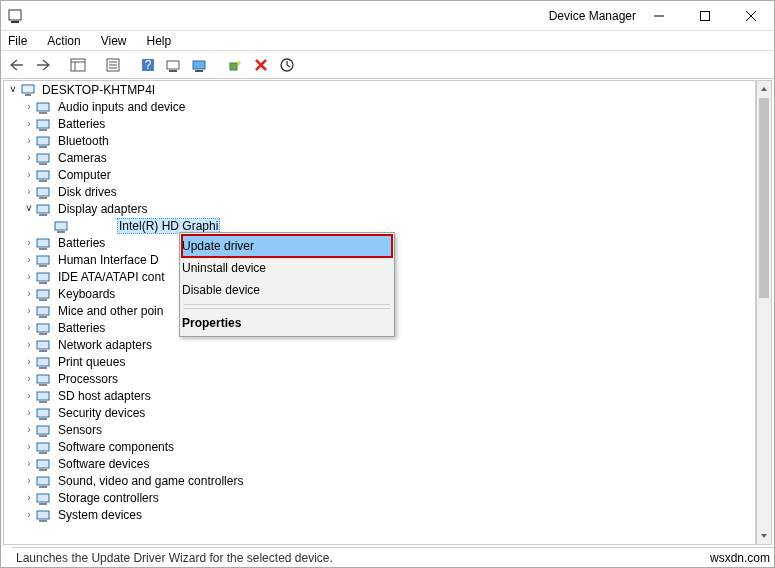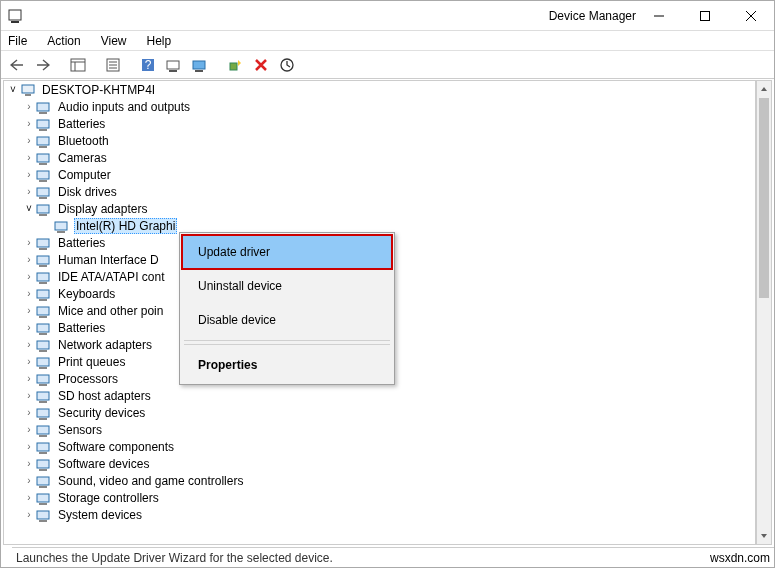--- a/index.html
+++ b/index.html
@@ -18,21 +18,21 @@
 .scrollbar { position: absolute; right: 2px; top: 79px; width: 16px; bottom: 22px; background: #f0f0f0; border: 1px solid #ccc; }
 .sb-arrow { height: 16px; display:flex; align-items:center; justify-content:center; }
 .sb-thumb { position:absolute; left:2px; right:2px; top:17px; height:200px; background:#c2c2c2; }
 .row { display: flex; align-items: center; height: 17px; white-space: nowrap; }
 .chev { width: 14px; text-align: center; color: #666; font-size: 10px; }
 .chev.open { color: #000; }
 .node-icon { width: 16px; height: 16px; margin-right: 4px; display:flex; align-items:center; justify-content:center; }
 .label { padding: 0 2px; }
 .row.selected .label { background: #cce8ff; border: 1px dotted #3399ff; padding: 0 1px; }
 .ctxmenu { position: absolute; left: 178px; top: 231px; width: 216px; background: #f2f2f2; border: 1px solid #a0a0a0; box-shadow: 2px 2px 4px rgba(0,0,0,0.25); padding: 2px; }
-.ctxitem { height: 34px; display: flex; align-items: center; padding-left: 16px; }
+.ctxitem { height: 22px; display: flex; align-items: center; }
 .ctxitem.hl { background: #91c9f7; outline: 2px solid #c00; outline-offset: -1px; }
 .ctxitem.bold { font-weight: bold; }
 .ctxsep { height: 1px; background: #d0d0d0; margin: 3px 2px; }
 .statusbar { position: absolute; left: 11px; right: 0; bottom: 0; height: 20px; border-top: 1px solid #ccc; display: flex; align-items: center; padding: 0 4px; font-size: 11px; color: #333; justify-content: space-between; }
 svg { display:block; }
 </style>
 </head>
 <body>
 
 <div class="titlebar">
@@ -150,21 +150,21 @@
   </div>
   <div id="cat-container">
       <div class="row" style="padding-left: 18px;">
         <span class="chev">›</span>
         <span class="node-icon">
           <svg width="16" height="14">
             <rect x="1" y="3" width="12" height="8" fill="#d8e8f8" stroke="#2a6fa8"></rect>
             <rect x="3" y="12" width="8" height="2" fill="#888"></rect>
           </svg>
         </span>
-        <span class="label">Audio inputs and outputs</span>
+        <span class="label">Audio inputs and device</span>
       </div>
       <div class="row" style="padding-left: 18px;">
         <span class="chev">›</span>
         <span class="node-icon">
           <svg width="16" height="14">
             <rect x="1" y="3" width="12" height="8" fill="#d8e8f8" stroke="#2a6fa8"></rect>
             <rect x="3" y="12" width="8" height="2" fill="#888"></rect>
           </svg>
         </span>
         <span class="label">Batteries</span>
@@ -212,21 +212,21 @@
       <div class="row" style="padding-left: 18px;">
         <span class="chev open">˅</span>
         <span class="node-icon">
           <svg width="16" height="14">
             <rect x="1" y="3" width="12" height="8" fill="#d8e8f8" stroke="#2a6fa8"></rect>
             <rect x="3" y="12" width="8" height="2" fill="#888"></rect>
           </svg>
         </span>
         <span class="label">Display adapters</span>
       </div>
-      <div class="row selected" style="padding-left: 50px;">
+      <div class="row selected" style="padding-left: 50px; gap: 43px;">
         <span class="node-icon">
           <svg width="16" height="14">
             <rect x="1" y="3" width="12" height="8" fill="#d8e8f8" stroke="#2a6fa8"></rect>
             <rect x="3" y="12" width="8" height="2" fill="#888"></rect>
           </svg>
         </span>
         <span class="label">Intel(R) HD Graphi</span>
       </div>
       <div class="row" style="padding-left: 18px;">
         <span class="chev">›</span>

